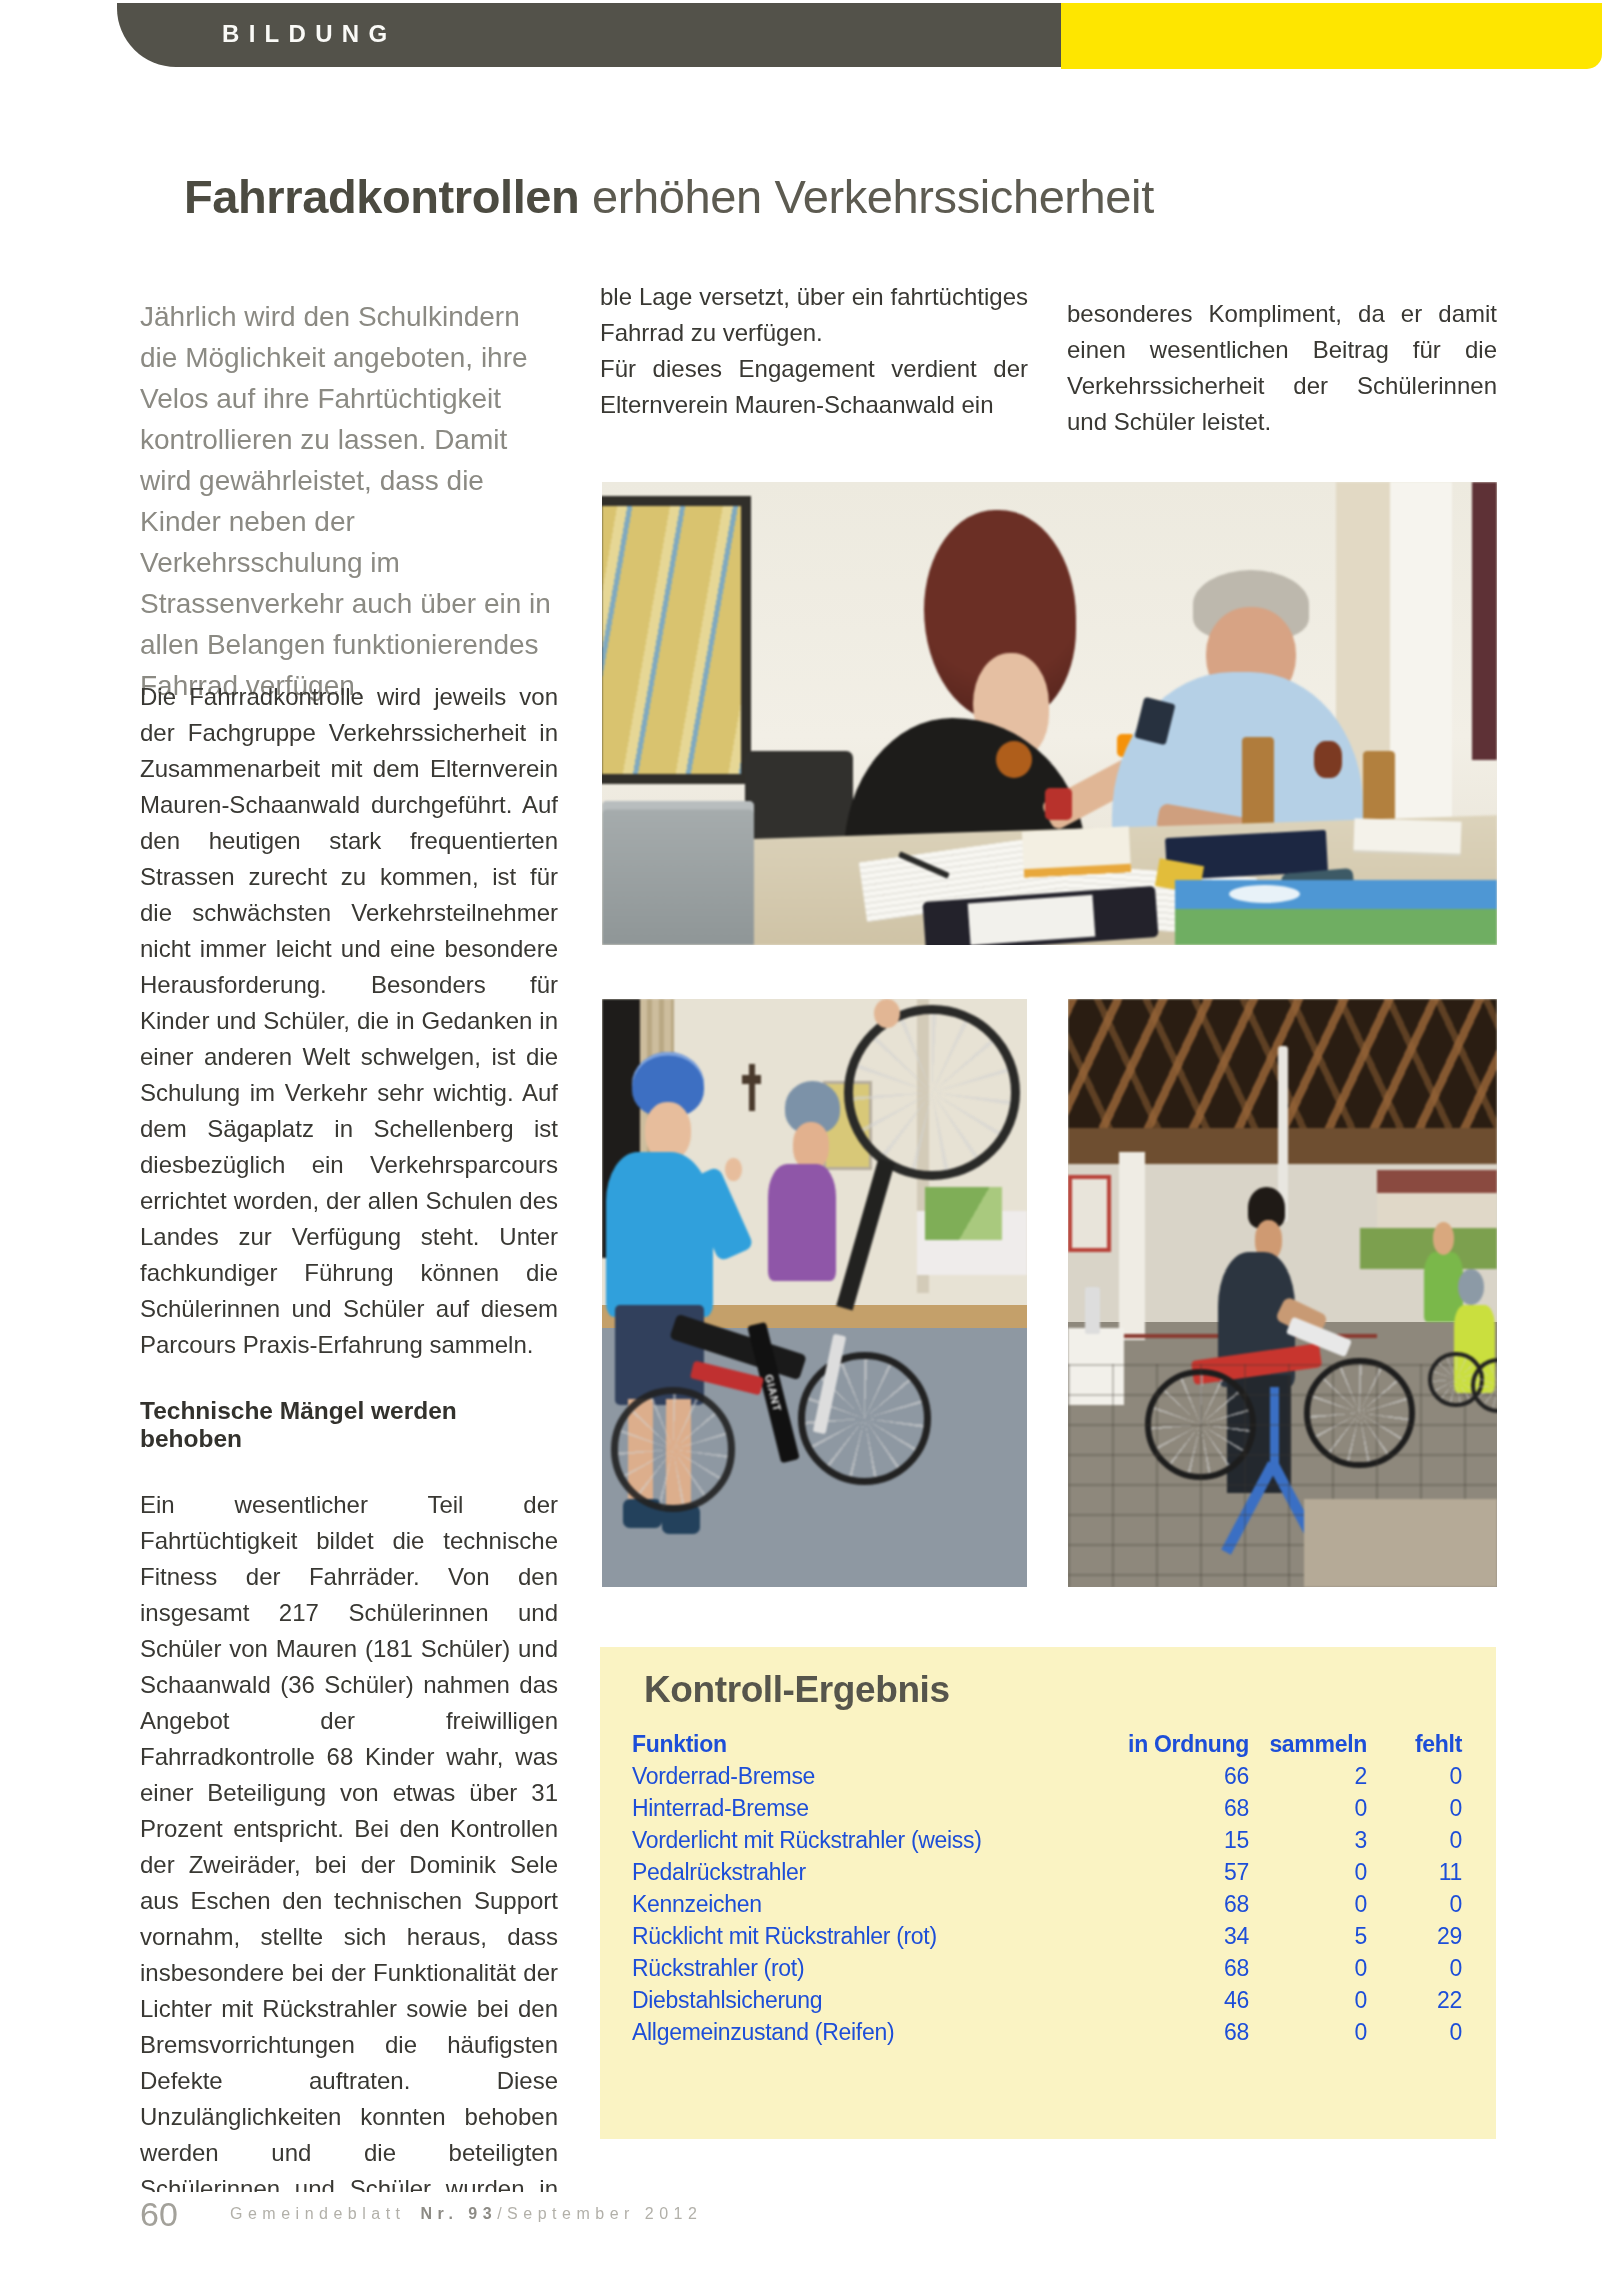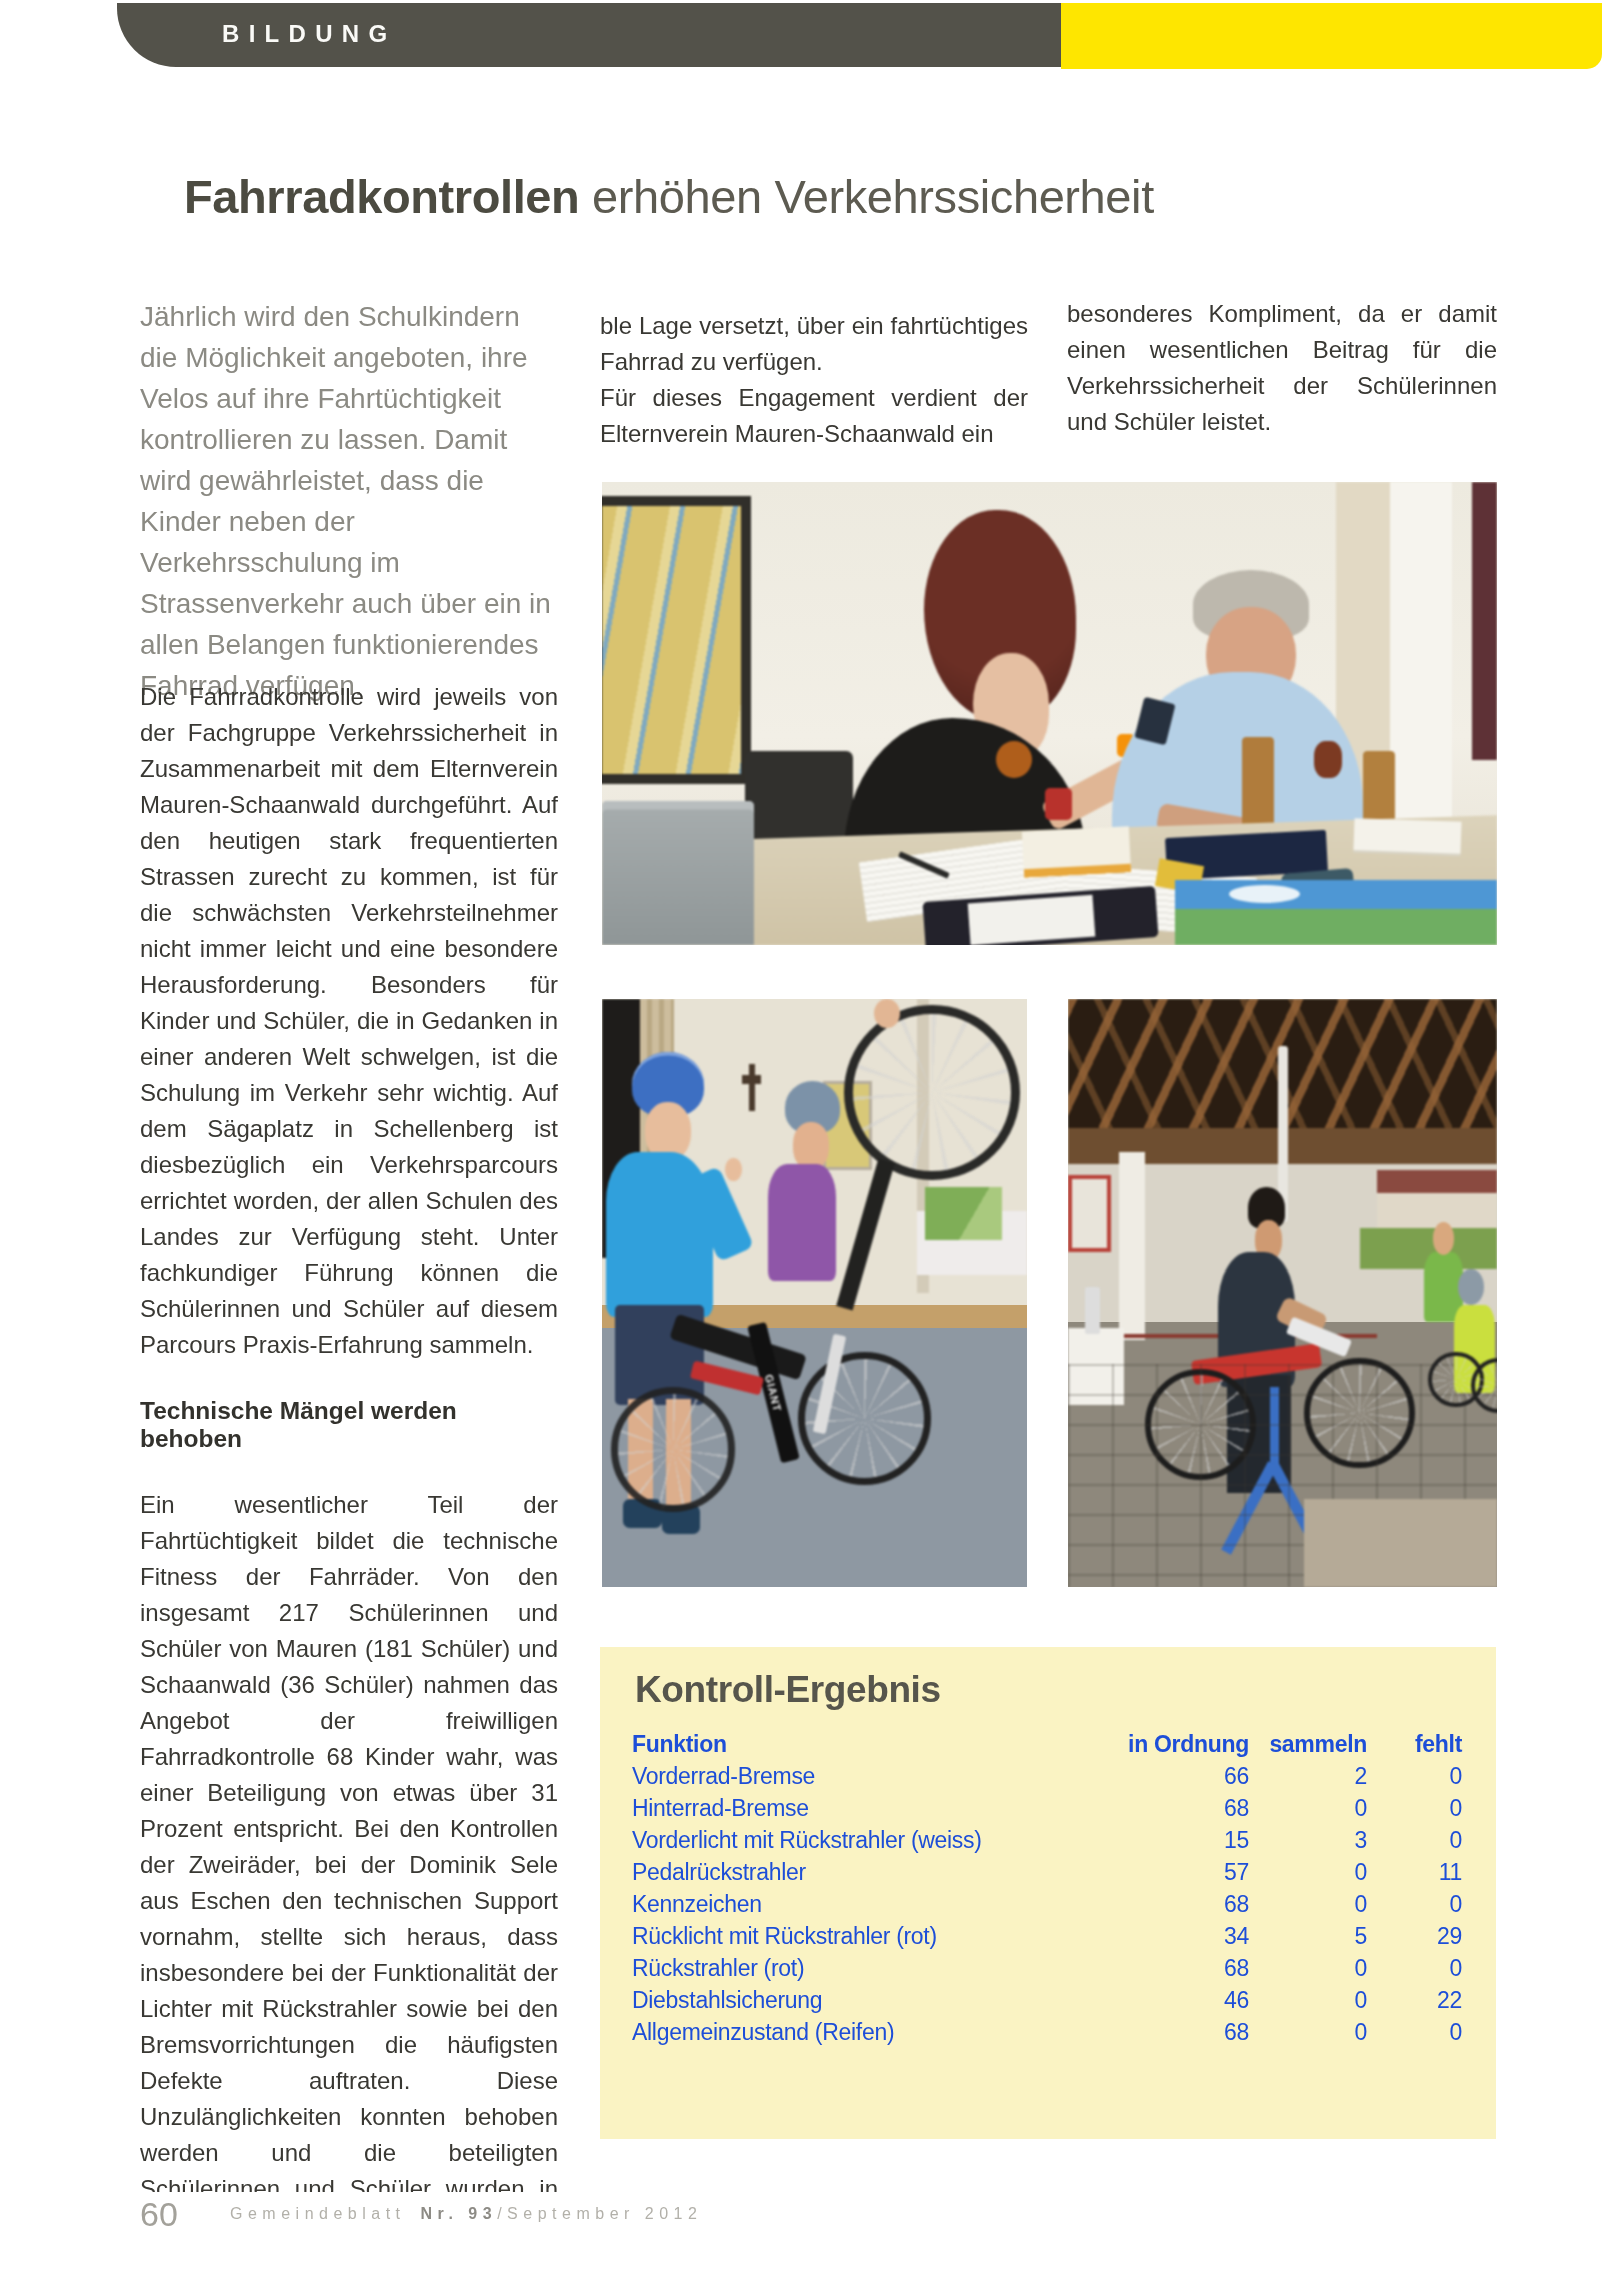--- a/index.html
+++ b/index.html
@@ -19,38 +19,38 @@
   .title{left:140px;top:169px;width:1353px;font-size:47px;color:#514f46;letter-spacing:-0.4px;margin-left:44px;}
   .title .t-bold{font-weight:bold;color:#4c4b41;}
   .title .t-reg{font-weight:normal;color:#5d5b51;}
   .intro{left:140px;top:296px;width:418px;font-size:28px;line-height:41px;color:#8b8a83;
          text-align:left;}
   .bodytext{font-size:24px;line-height:36px;color:#393833;text-align:justify;
             hyphens:auto;-webkit-hyphens:auto;}
   .col1-flow{left:140px;top:679px;width:418px;max-height:1513px;overflow:hidden;}
   .col1-flow p{margin:0 0 34px 0;}
   .subhead{font-size:24.5px;font-weight:bold;color:#33322d;margin:0 0 32px 0;}
-  .col2-flow{left:600px;top:308px;width:428px;}
+  .col2-flow{left:600px;top:279px;width:428px;}
   .col2-flow p{margin:0;}
   .col3-flow{left:1067px;top:296px;width:430px;}
   .col3-flow p{margin:0;}
 
   
   .photo{overflow:hidden;background:#e9e5d9;}
   .photo .blur-layer{position:absolute;inset:0;filter:blur(0.9px);}
   .photo1{left:602px;top:482px;width:895px;height:463px;}
   .photo2{left:602px;top:999px;width:425px;height:588px;}
   .photo3{left:1068px;top:999px;width:429px;height:588px;}
   .wheel{border-radius:50%;aspect-ratio:1/1;
          background:repeating-conic-gradient(rgba(210,210,210,.55) 0 3deg, rgba(0,0,0,0) 3deg 24deg);}
 
   
   .panel{left:600px;top:1647px;width:896px;height:492px;background:#faf3c3;
          box-sizing:border-box;padding:22px 34px 0 32px;}
-  .panel-title{font-size:37px;font-weight:bold;color:#56554c;letter-spacing:-0.4px;margin:0 0 17px 3px;}
+  .panel-title{font-size:37px;font-weight:bold;color:#56554c;letter-spacing:-0.4px;margin:0 0 17px 12px;}
   .t-row{display:grid;grid-template-columns:1fr 127px 118px 95px;height:32px;align-items:center;}
   .t-head{font-weight:bold;color:#242420;}
   .t-row div{font-size:23px;color:#1d4ed8;letter-spacing:-0.3px;white-space:nowrap;}
   .t-num{text-align:right;}
 
   
   .footer-num{left:140px;top:2195px;font-size:34px;color:#a3a19a;}
   .footer-pub{left:230px;top:2205px;font-size:16px;letter-spacing:5.5px;color:#b2b0a9;}
   .footer-pub .f-issue{color:#8d8b85;font-weight:bold;}
 </style>

